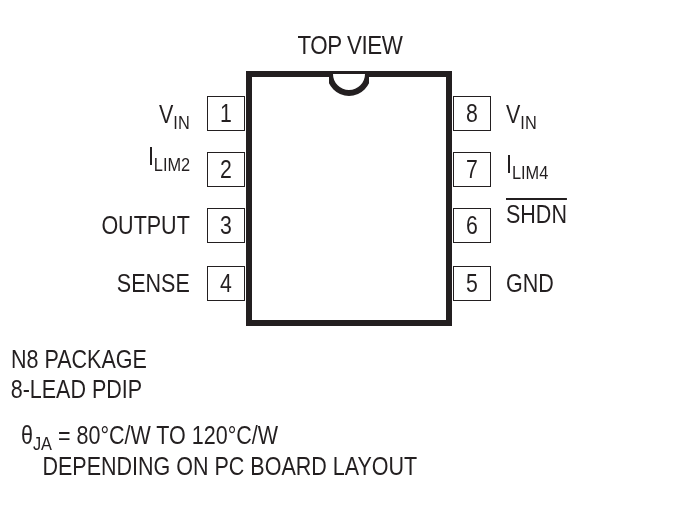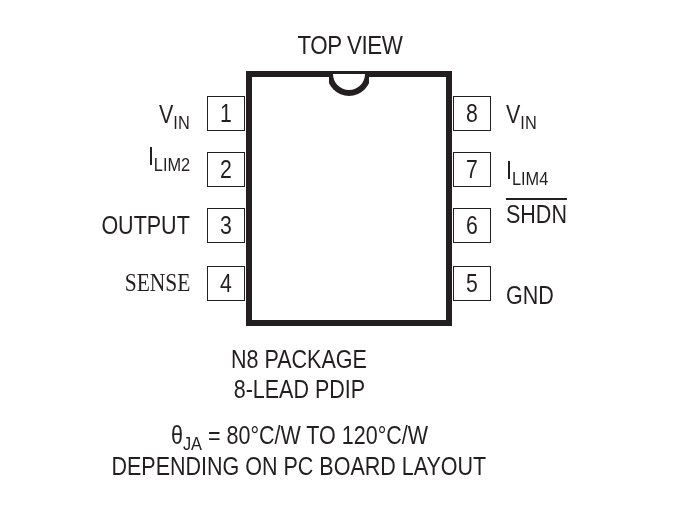--- a/index.html
+++ b/index.html
@@ -12,21 +12,21 @@
   .pin { width:36px; height:33px; border:1.6px solid #231f20; background:#fff; text-align:center; line-height:33px; font-size:25px; transform-origin:center; }
   .pin span { display:inline-block; transform:scaleX(0.85); }
   .lbl { font-size:25px; white-space:nowrap; line-height:30px; }
   .lbl .inner { display:inline-block; transform:scaleX(0.86); }
   .left-lbl { text-align:right; width:190px; left:0; }
   .left-lbl .inner { transform-origin:right center; }
   .right-lbl { left:506px; }
   .right-lbl .inner { transform-origin:left center; }
   sub { font-size:19px; vertical-align:-6px; line-height:0; }
   .overbar { text-decoration:overline; }
-  .caption { left:11px; width:576px; text-align:center; font-size:25px; line-height:30px; }
+  .caption { left:0; width:576px; text-align:left; font-size:25px; line-height:30px; }
   .caption .inner { display:inline-block; transform:scaleX(0.86); }
 </style>
 </head>
 <body>
 
 <div class="abs title">TOP VIEW</div>
 
 <div class="abs pin" style="left:207px;top:96px;"><span>1</span></div>
 <div class="abs pin" style="left:207px;top:152px;"><span>2</span></div>
 <div class="abs pin" style="left:207px;top:208px;"><span>3</span></div>
@@ -38,23 +38,23 @@
 <div class="abs pin" style="left:453px;top:266px;"><span>5</span></div>
 
 <div class="abs body-box"></div>
 <svg class="abs notch" viewBox="0 0 40 40">
   <path d="M1 3 A19 19 0 0 0 39 3" fill="#fff" stroke="#231f20" stroke-width="6"></path>
 </svg>
 
 <div class="abs lbl left-lbl" style="top:99px;"><span class="inner"><span>V</span><sub>IN</sub></span></div>
 <div class="abs lbl left-lbl" style="top:141px;"><span class="inner"><span>I</span><sub>LIM2</sub></span></div>
 <div class="abs lbl left-lbl" style="top:210px;"><span class="inner"><span>OUTPUT</span></span></div>
-<div class="abs lbl left-lbl" style="top:268px;font-family:Liberation Serif, serif;"><span class="inner"><span>SENSE</span></span></div>
+<div class="abs lbl left-lbl" style="top:268px;"><span class="inner"><span>SENSE</span></span></div>
 
 <div class="abs lbl right-lbl" style="top:99px;"><span class="inner"><span>V</span><sub>IN</sub></span></div>
-<div class="abs lbl right-lbl" style="top:155px;"><span class="inner"><span>I</span><sub>LIM4</sub></span></div>
+<div class="abs lbl right-lbl" style="top:149px;"><span class="inner"><span>I</span><sub>LIM4</sub></span></div>
 <div class="abs lbl right-lbl" style="top:199px;"><span class="inner"><span class="overbar">SHDN</span></span></div>
-<div class="abs lbl right-lbl" style="top:280px;"><span class="inner"><span>GND</span></span></div>
+<div class="abs lbl right-lbl" style="top:268px;"><span class="inner"><span>GND</span></span></div>
 
 <div class="abs caption" style="top:344px;"><span class="inner">N8 PACKAGE</span></div>
 <div class="abs caption" style="top:374px;"><span class="inner">8-LEAD PDIP</span></div>
 <div class="abs caption" style="top:420px;"><span class="inner"><span>θ</span><sub>JA</sub><span> = 80°C/W TO 120°C/W</span></span></div>
-<div class="abs caption" style="top:451px;"><span class="inner">DEPENDING ON PC BOARD LAYOUT</span></div>
+<div class="abs caption" style="top:451px;padding-left:12px;"><span class="inner">DEPENDING ON PC BOARD LAYOUT</span></div>
 
 </body></html>

